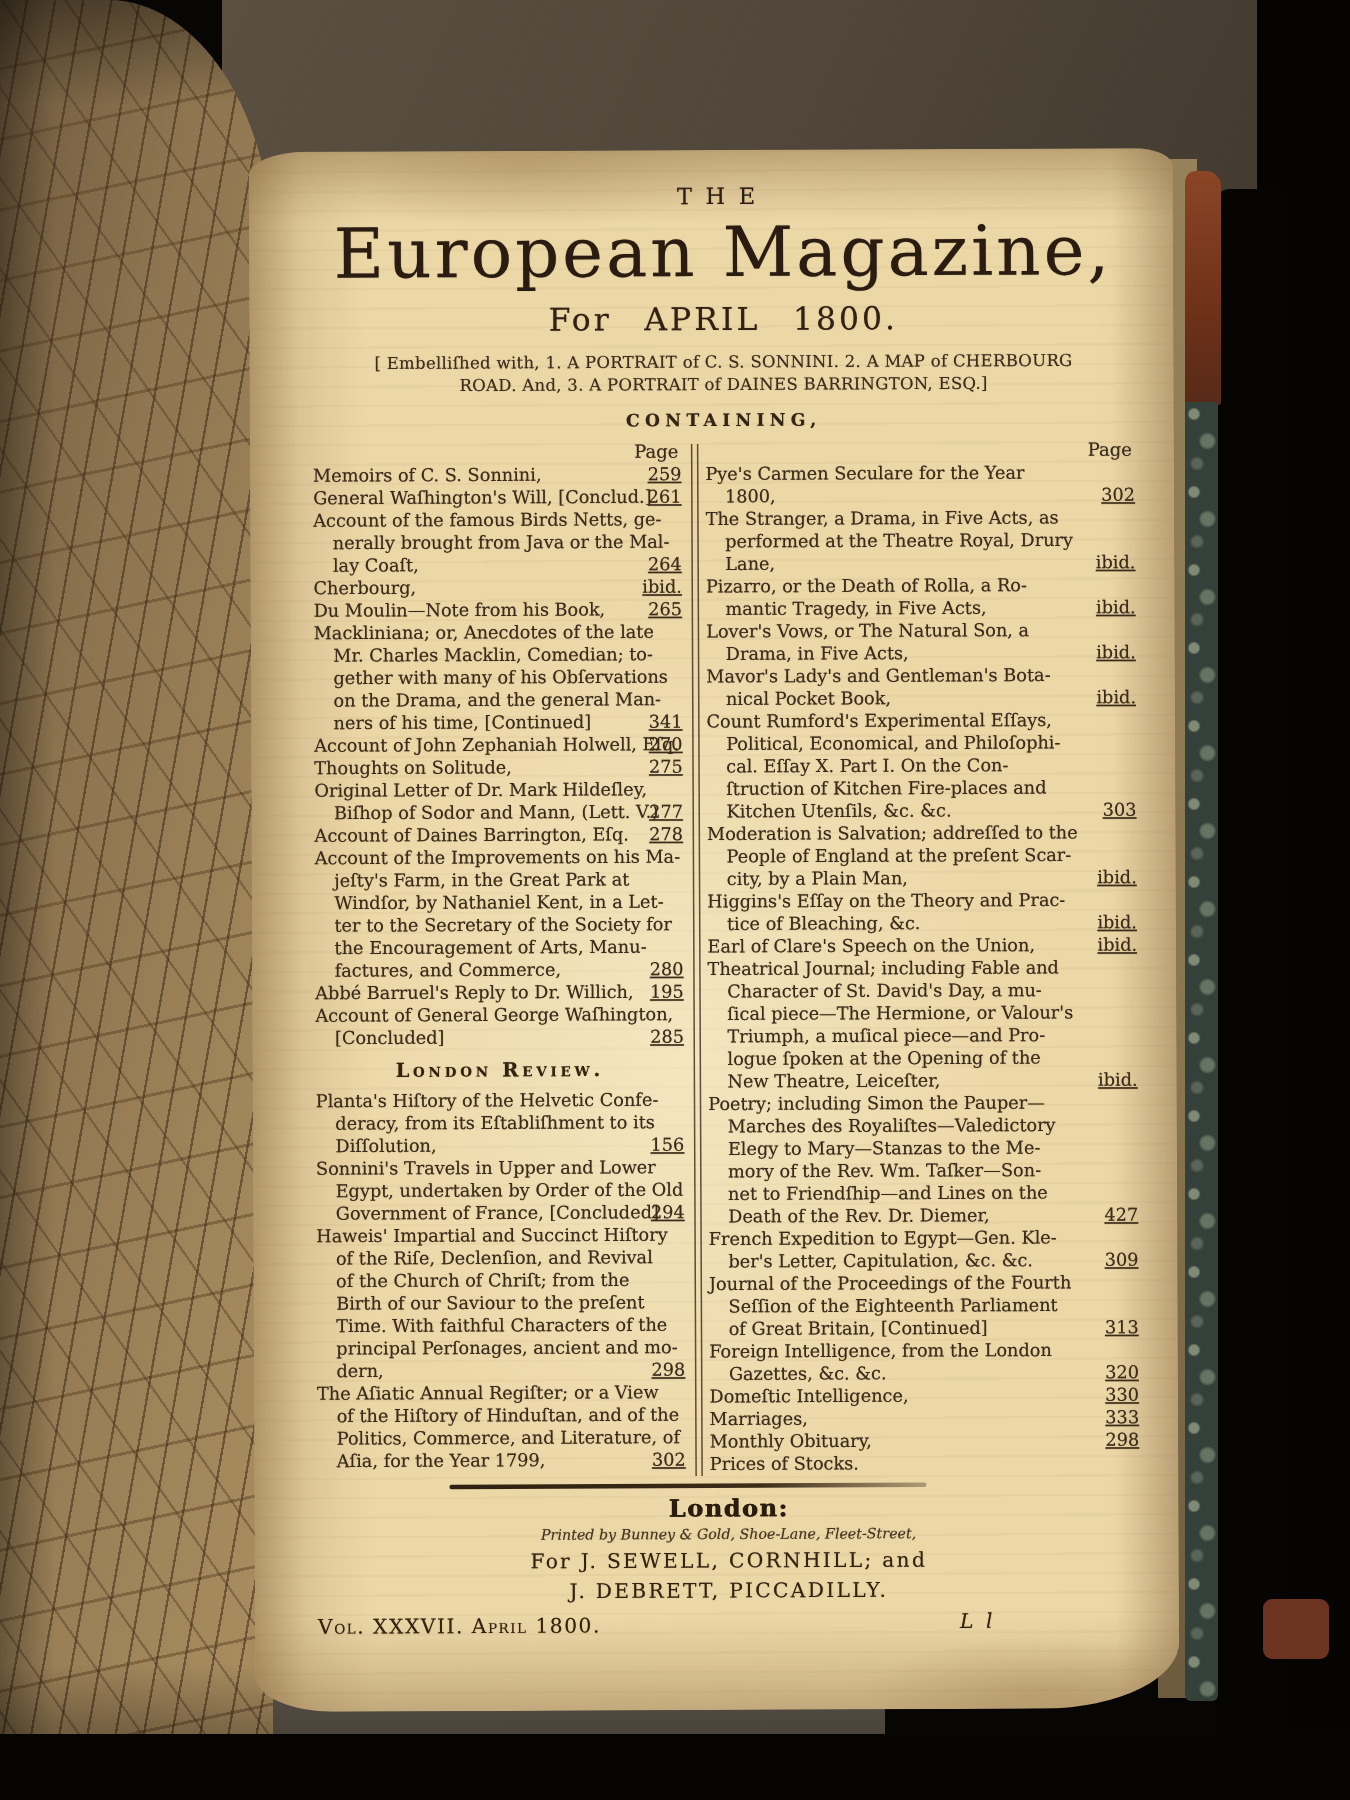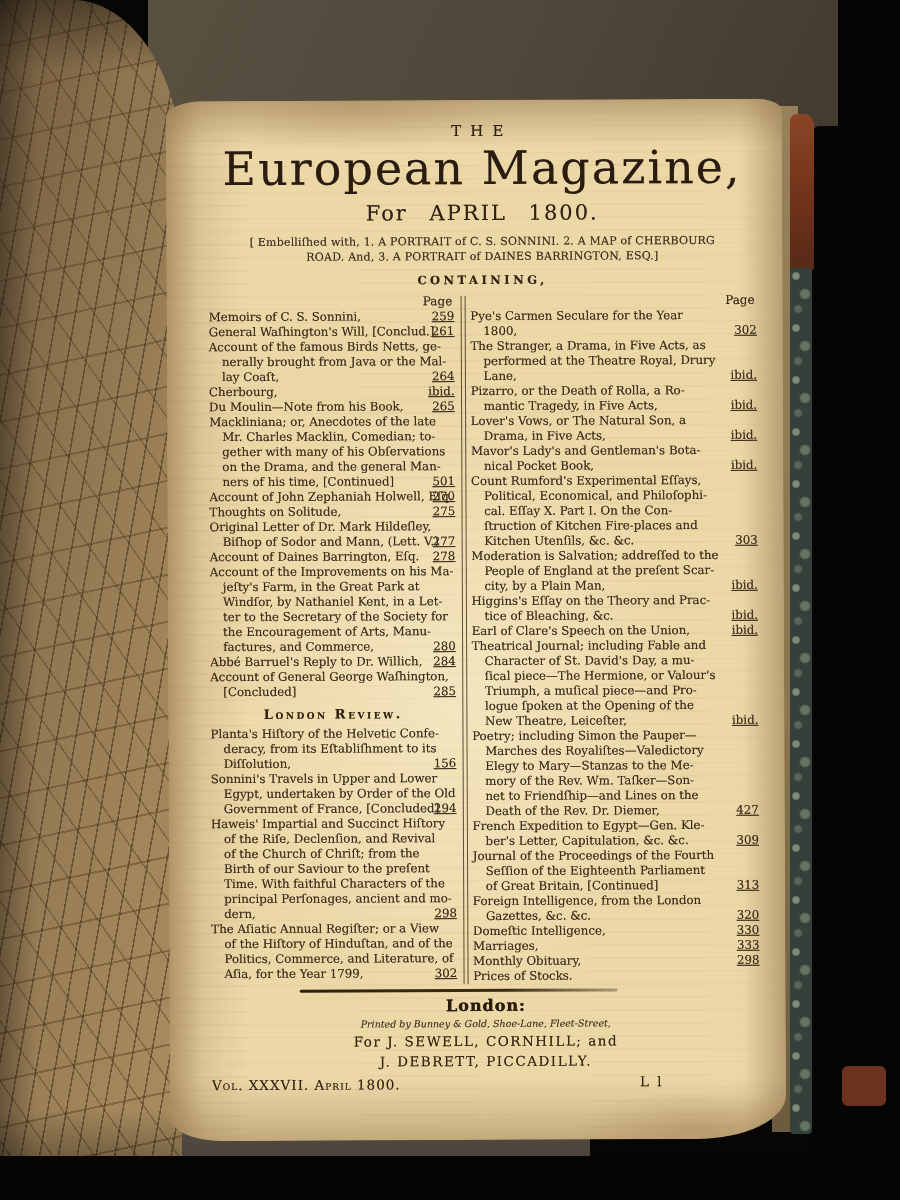--- a/index.html
+++ b/index.html
@@ -128,21 +128,21 @@
   
   .imprint-rule{
     width:318px;height:3px;margin:5px 0 4px 88px;border-radius:2px;
     background:linear-gradient(to right,#2e2111,#3b2b18 65%,rgba(59,43,24,.35));
   }
   .imp-city{text-align:center;font-size:16px;font-weight:bold;letter-spacing:1px;color:#2b1d0e;
     text-shadow:0.5px 0 0 #2b1d0e;}
   .imp-printer{text-align:center;font-size:9.5px;font-style:italic;margin-top:3px;color:#463620;}
   .imp-pub{text-align:center;font-size:13.5px;letter-spacing:1.5px;margin-top:4px;color:#32230f;}
   .vol-row{position:relative;margin-top:7px;font-size:13.5px;font-variant:small-caps;letter-spacing:1px;color:#32230f;}
-  .vol-row .sig{position:absolute;left:428px;top:-2px;font-variant:normal;letter-spacing:2px;}
+  .vol-row .sig{position:absolute;left:428px;top:-2px;font-variant:normal;letter-spacing:2px;font-style:italic;}
 </style>
 </head>
 <body>
 
 <div class="abs backdrop-top"></div>
 <div class="abs backdrop-bottom"></div>
 <div class="abs black-right-a"></div>
 <div class="abs black-right-b"></div>
 <div class="abs leather-corner"></div>
 <div class="abs fore-edge"></div>
@@ -171,33 +171,33 @@
           <p class="entry">General Waſhington's Will, [Conclud.]<span class="num">261</span></p>
           <p class="entry">Account of the famous Birds Netts, ge-
 nerally brought from Java or the Mal-
 lay Coaſt,<span class="num">264</span></p>
           <p class="entry">Cherbourg,<span class="num">ibid.</span></p>
           <p class="entry">Du Moulin—Note from his Book,<span class="num">265</span></p>
           <p class="entry">Mackliniana; or, Anecdotes of the late
 Mr. Charles Macklin, Comedian; to-
 gether with many of his Obſervations
 on the Drama, and the general Man-
-ners of his time, [Continued]<span class="num">501</span></p>
+ners of his time, [Continued]<span class="num">341</span></p>
           <p class="entry">Account of John Zephaniah Holwell, Eſq.<span class="num">270</span></p>
           <p class="entry">Thoughts on Solitude,<span class="num">275</span></p>
           <p class="entry">Original Letter of Dr. Mark Hildeſley,
 Biſhop of Sodor and Mann, (Lett. V.)<span class="num">277</span></p>
           <p class="entry">Account of Daines Barrington, Eſq.<span class="num">278</span></p>
           <p class="entry">Account of the Improvements on his Ma-
 jeſty's Farm, in the Great Park at
 Windſor, by Nathaniel Kent, in a Let-
 ter to the Secretary of the Society for
 the Encouragement of Arts, Manu-
 factures, and Commerce,<span class="num">280</span></p>
-          <p class="entry">Abbé Barruel's Reply to Dr. Willich,<span class="num">284</span></p>
+          <p class="entry">Abbé Barruel's Reply to Dr. Willich,<span class="num">195</span></p>
           <p class="entry">Account of General George Waſhington,
 [Concluded]<span class="num">285</span></p>
           <div class="col-header">London Review.</div>
           <p class="entry">Planta's Hiſtory of the Helvetic Confe-
 deracy, from its Eſtabliſhment to its
 Diſſolution,<span class="num">156</span></p>
           <p class="entry">Sonnini's Travels in Upper and Lower
 Egypt, undertaken by Order of the Old
 Government of France, [Concluded]<span class="num">294</span></p>
           <p class="entry">Haweis' Impartial and Succinct Hiſtory

